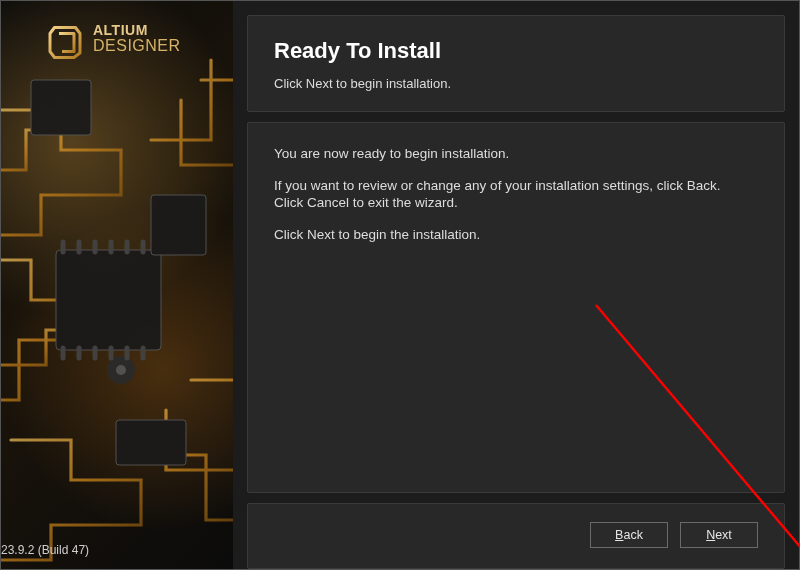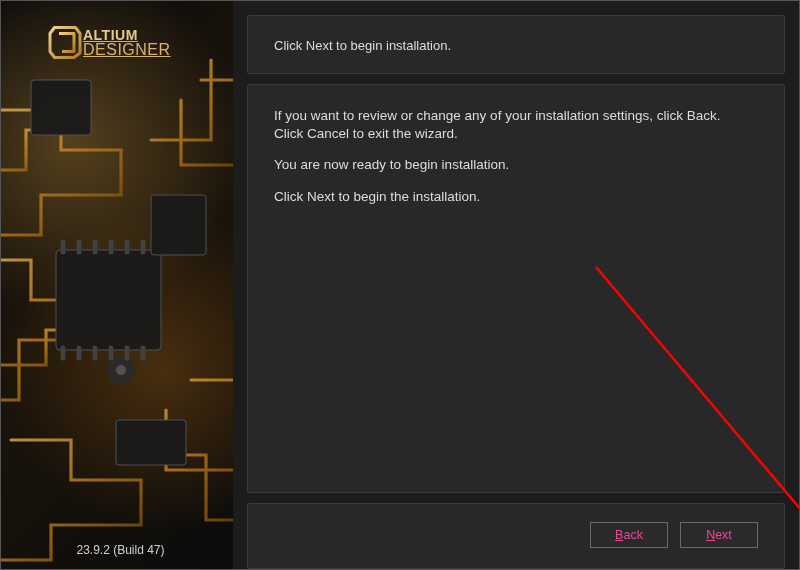--- a/index.html
+++ b/index.html
@@ -19,30 +19,30 @@
       background:
         radial-gradient(circle at 30% 25%, rgba(255,190,80,.28), transparent 38%),
         radial-gradient(circle at 70% 65%, rgba(255,150,30,.22), transparent 40%),
         linear-gradient(135deg, #0a0a0a 0%, #1b140a 45%, #0b0b0b 100%);
       overflow: hidden;
     }
     .left svg.pcb { position: absolute; inset: 0; width: 100%; height: 100%; opacity: .92; }
     .logo {
       position: absolute;
       top: 22px; left: 46px;
-      display: flex; align-items: flex-end;
+      display: flex; align-items: flex-start;
       color: #d7b36a;
-      text-decoration: underline;
+      gap: 10px;
     }
     .logo svg { width: 36px; height: 36px; }
     .logo-text { line-height: 1.05; letter-spacing: .5px; font-weight: 600; font-size: 14px; color:#e7c98b; }
     .logo-text .sub { font-weight: 300; font-size: 16px; display:block; color:#d7b36a;}
     .version {
-      position: absolute; left: 7px; right: 0; bottom: 12px;
-      text-align: center; color: #cfcfcf; font-size: 12px;
+      position: absolute; left: 0; right: 0; bottom: 12px;
+      color: #cfcfcf; font-size: 12px;
     }
     
     .right {
       flex: 1;
       display: flex; flex-direction: column;
       padding: 14px 14px 0 14px;
       gap: 10px;
     }
     .card {
       background: #282828;
@@ -65,21 +65,21 @@
     .buttons {
       padding: 18px 26px 20px;
       display: flex; justify-content: flex-end; gap: 12px;
       border-top: 1px solid #3a3a3a;
       background: #282828;
     }
     button.wiz {
       min-width: 78px;
       height: 26px;
       background: #2a2a2a;
-      color: #ec4899;
+      color: #e5e5e5;
       border: 1px solid #6a6a6a;
       font-size: 12.5px;
       cursor: pointer;
     }
     button.wiz span.u { text-decoration: underline; }
     
     .arrow {
       position: absolute;
       left: 338px; top: 172px;
       width: 300px; height: 360px;
@@ -151,29 +151,30 @@
         <span class="sub">DESIGNER</span>
       </div>
     </div>
 
     <div class="version">23.9.2 (Build 47)</div>
   </div>
 
   <div class="right">
 
     <div class="card heading-card">
+      <div class="heading">Ready To Install</div>
       <div class="subheading">Click Next to begin installation.</div>
     </div>
 
     <div class="card body-card">
+      <p>You are now ready to begin installation.</p>
       <p>
         <span>If you want to review or change any of your installation settings, click Back.</span><br>
         <span>Click Cancel to exit the wizard.</span>
       </p>
-      <p>You are now ready to begin installation.</p>
       <p>Click Next to begin the installation.</p>
 
       <svg class="arrow" viewBox="0 0 300 360">
         <defs>
           <marker id="ah" markerWidth="14" markerHeight="12" refX="12" refY="6" orient="auto">
             <path d="M0 0 L14 6 L0 12 Z" fill="#ff0000"></path>
           </marker>
         </defs>
         <line x1="10" y1="10" x2="270" y2="318" stroke="#ff0000" stroke-width="2.4" marker-end="url(#ah)"></line>
       </svg>

